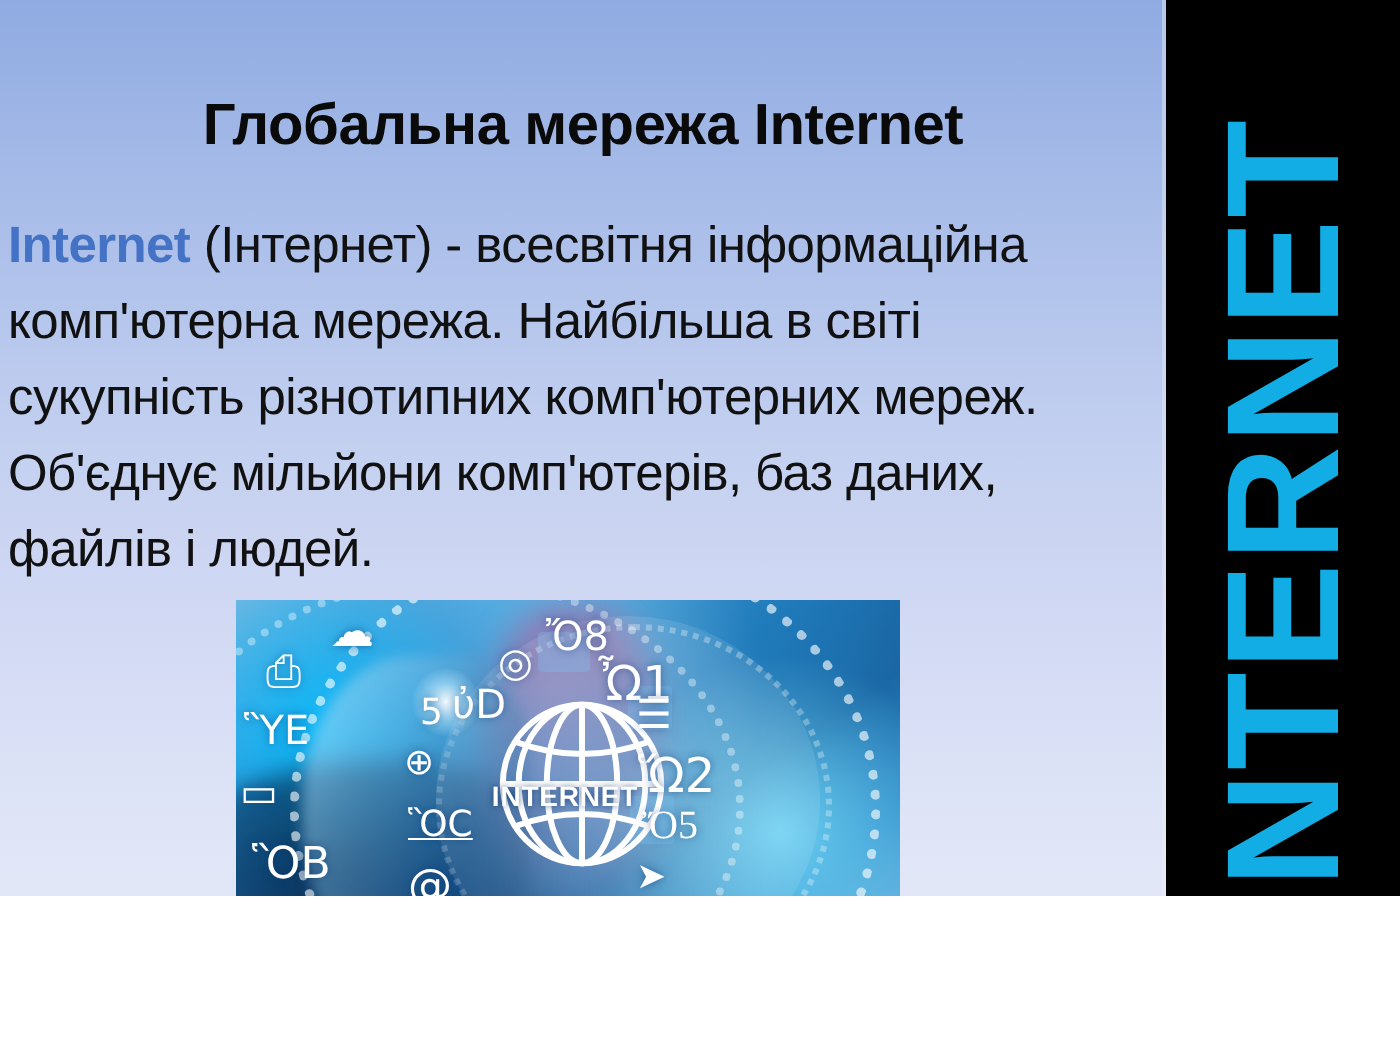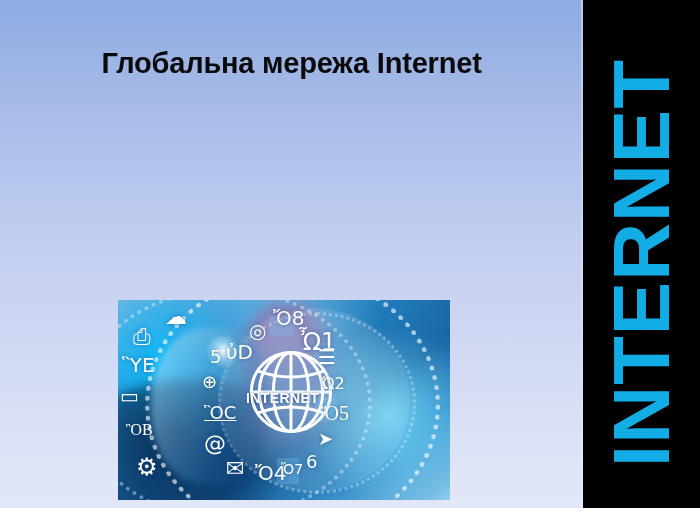--- a/index.html
+++ b/index.html
@@ -7,21 +7,21 @@
     padding: 0;
     background: #ffffff;
   }
   body {
     font-family: "Liberation Sans", sans-serif;
   }
 
   #slide {
     position: relative;
     width: 700px;
-    height: 508px;
+    height: 448px;
     overflow: hidden;
     background: linear-gradient(to bottom,
         #8fabe2 0%,
         #9fb6e6 14%,
         #b4c5ec 34%,
         #c5d1f0 52%,
         #d3daf4 72%,
         #dde3f6 88%,
         #e2e7f8 100%);
   }
@@ -223,20 +223,21 @@
     background: linear-gradient(to bottom, rgba(255,255,255,0.35), rgba(255,255,255,0.12));
   }
 </style>
 </head>
 <body>
 
 <div id="slide">
 
   <div id="slide-title">Глобальна мережа Internet</div>
 
+  <div id="body-text"><span class="kw">Internet</span><span> (Інтернет) - всесвітня інформаційна комп'ютерна мережа. Найбільша в світі сукупність різнотипних комп'ютерних мереж. Об'єднує мільйони комп'ютерів, баз даних, файлів і людей.</span></div>
 
   <div id="picture">
     <div class="photo-bg"></div>
     <div class="blur-figure"></div>
     <div class="blur-magenta"></div>
 
     <div class="ring r2"></div>
     <div class="ring r1"></div>
     <div class="ring r3"></div>
 
@@ -263,37 +264,37 @@
         </g>
       </svg>
     </div>
     <div class="globe-label">INTERNET</div>
 
     <div id="icon-layer">
         <span class="ic" style="left: 47px; top: 6px; font-size: 22px;">☁</span>
         <span class="ic" style="left: 15px; top: 26px; font-size: 22px;">⎙</span>
         <span class="ic" style="left: 4px; top: 55px; font-size: 20px;">ὛE</span>
         <span class="ic" style="left: 2px; top: 86px; font-size: 20px;">▭</span>
-        <span class="ic" style="left: 8px; top: 122px; font-size: 16px; font-family: Liberation Serif, serif;">ὋB</span>
+        <span class="ic" style="left: 8px; top: 122px; font-size: 22px;">ὋB</span>
         <span class="ic" style="left: 18px; top: 155px; font-size: 24px;">⚙</span>
         <span class="ic" style="left: 108px; top: 28px; font-size: 20px; margin-top: 14px;">ὐD</span>
         <span class="ic" style="left: 131px; top: 21px; font-size: 20px;">◎</span>
         <span class="ic" style="left: 155px; top: 8px; font-size: 20px;">Ὄ8</span>
         <span class="ic" style="left: 181px; top: 30px; font-size: 24px;">Ὦ1</span>
         <span class="ic" style="left: 92px; top: 48px; font-size: 18px;">὆5</span>
         <span class="ic" style="left: 84px; top: 73px; font-size: 18px;">⊕</span>
         <span class="ic" style="left: 86px; top: 104px; font-size: 18px; text-decoration: underline;">ὋC</span>
         <span class="ic" style="left: 86px; top: 133px; font-size: 22px;">@</span>
         <span class="ic" style="left: 108px; top: 158px; font-size: 22px;">✉</span>
         <span class="ic" style="left: 137px; top: 163px; font-size: 20px;">Ὄ4</span>
         <span class="ic" style="left: 163px; top: 162px; font-size: 14px;">Ὄ7</span>
         <span class="ic" style="left: 188px; top: 153px; font-size: 18px;">὏6</span>
         <span class="ic" style="left: 200px; top: 130px; font-size: 18px;">➤</span>
         <span class="ic" style="left: 203px; top: 103px; font-size: 20px; font-family: Liberation Serif, serif;">Ὄ5</span>
-        <span class="ic" style="left: 201px; top: 76px; font-size: 16px;">Ὥ2</span>
+        <span class="ic" style="left: 201px; top: 76px; font-size: 24px;">Ὥ2</span>
         <span class="ic" style="left: 200px; top: 47px; font-size: 20px;">☰</span>
       </div>
   </div>
 
   <div id="band-edge"></div>
   <div id="side-band">
     <div id="side-band-text">INTERNET</div>
   </div>
 
 </div>

